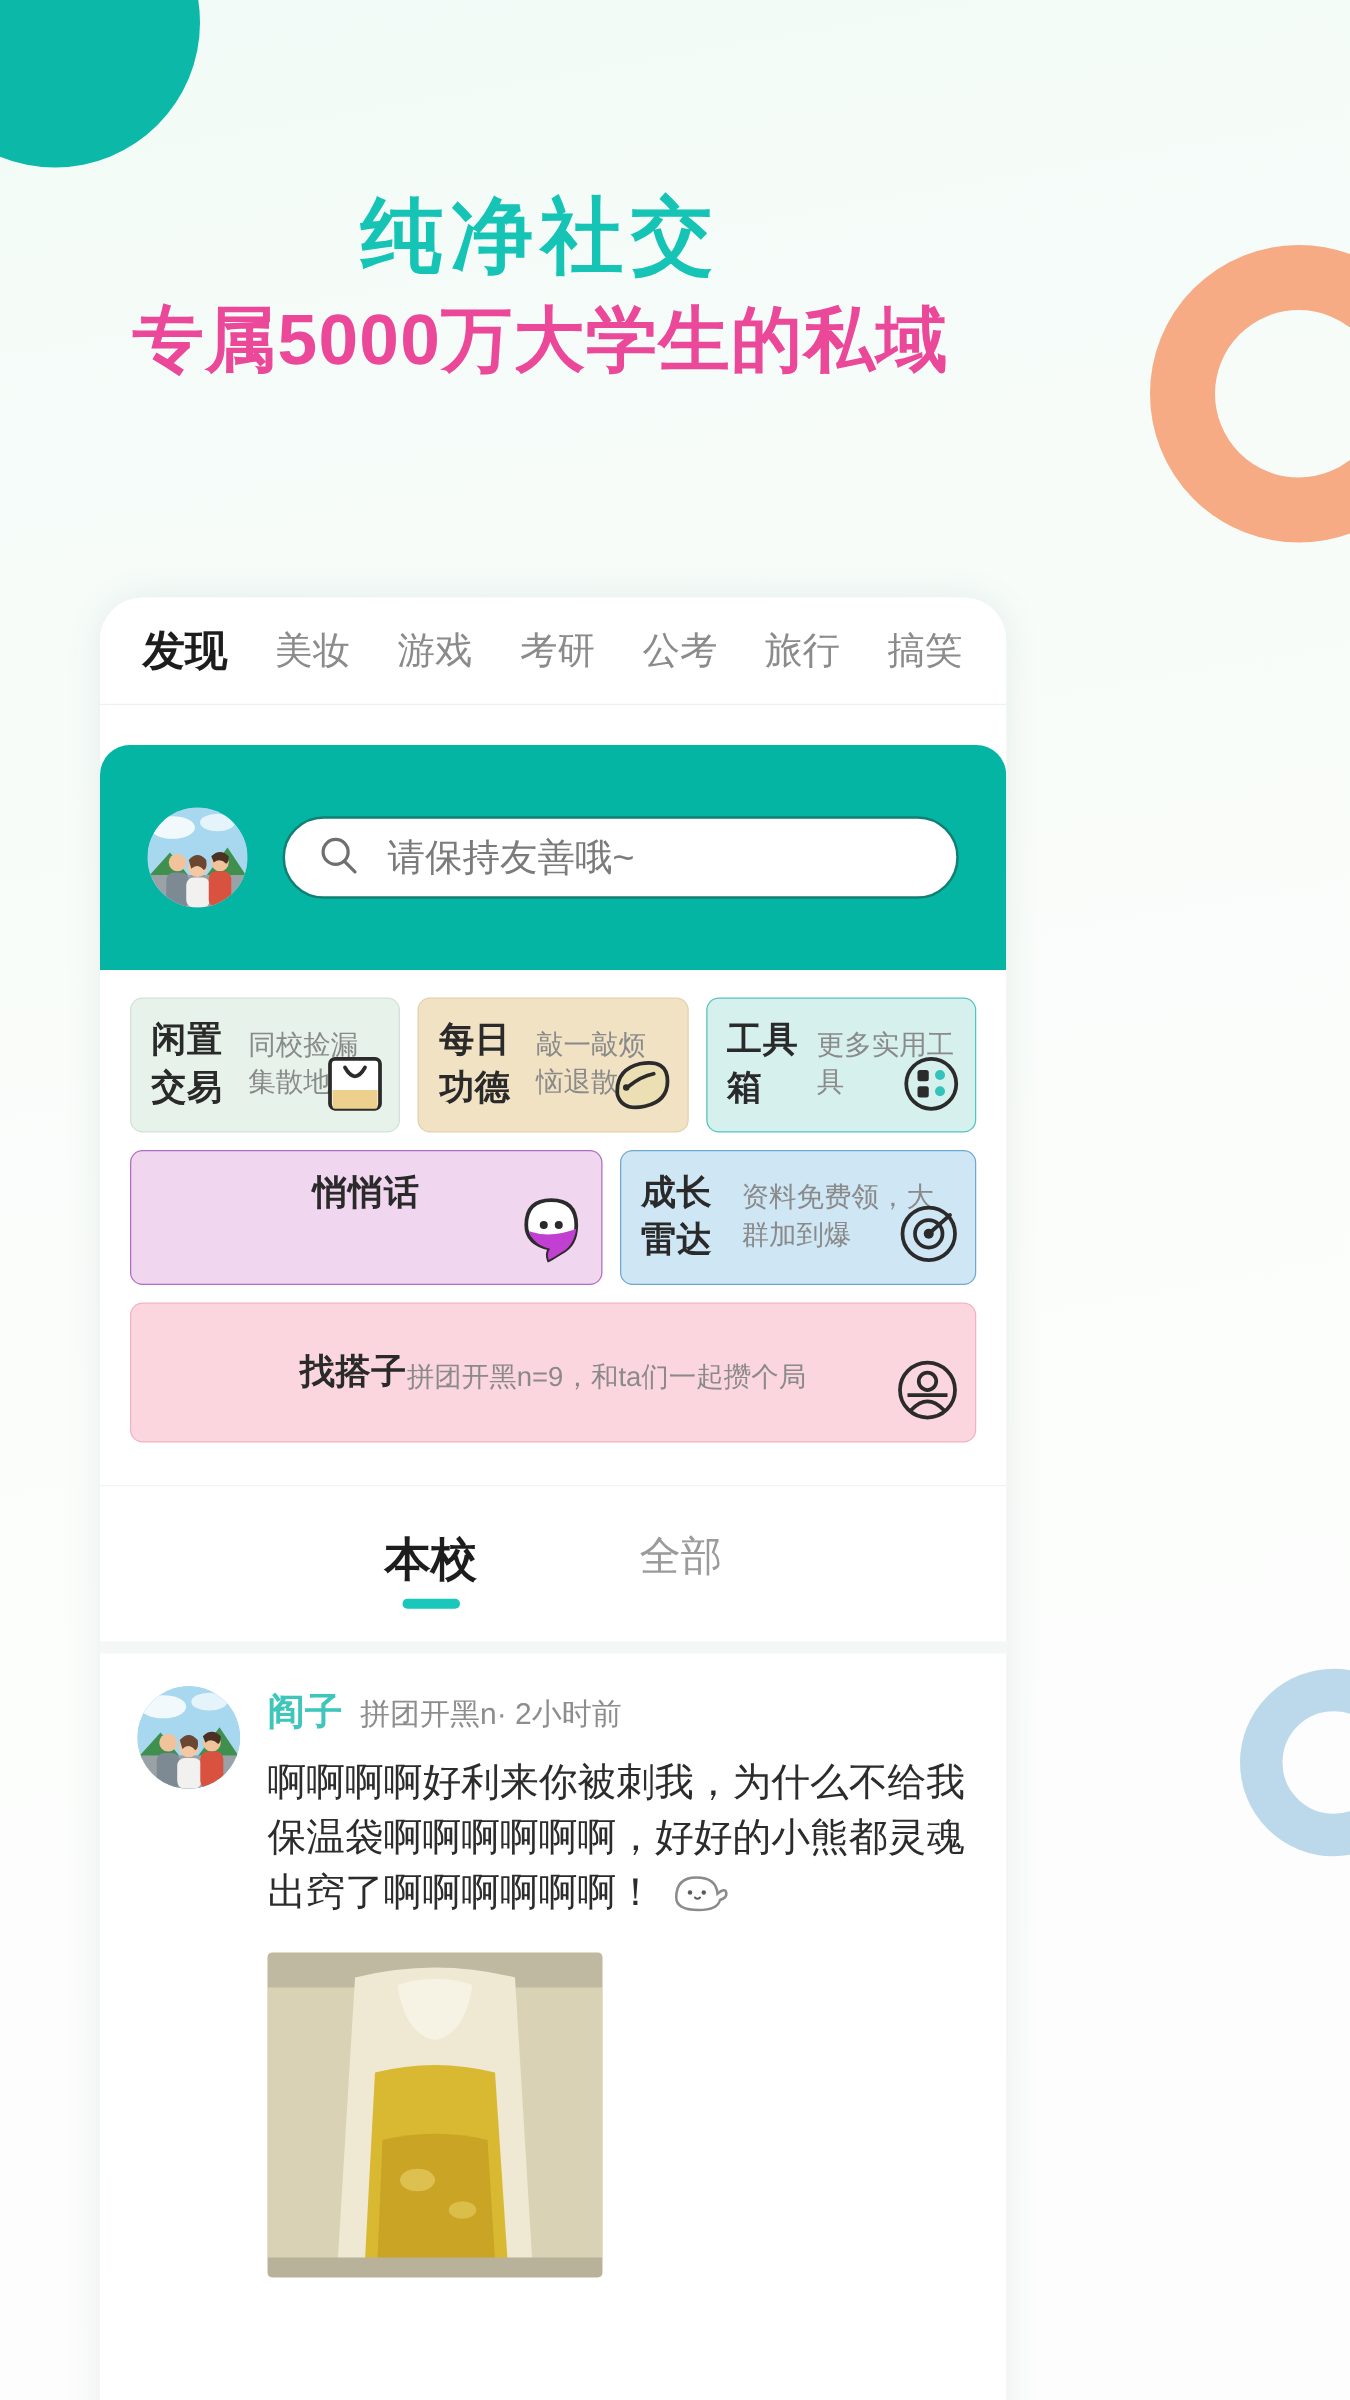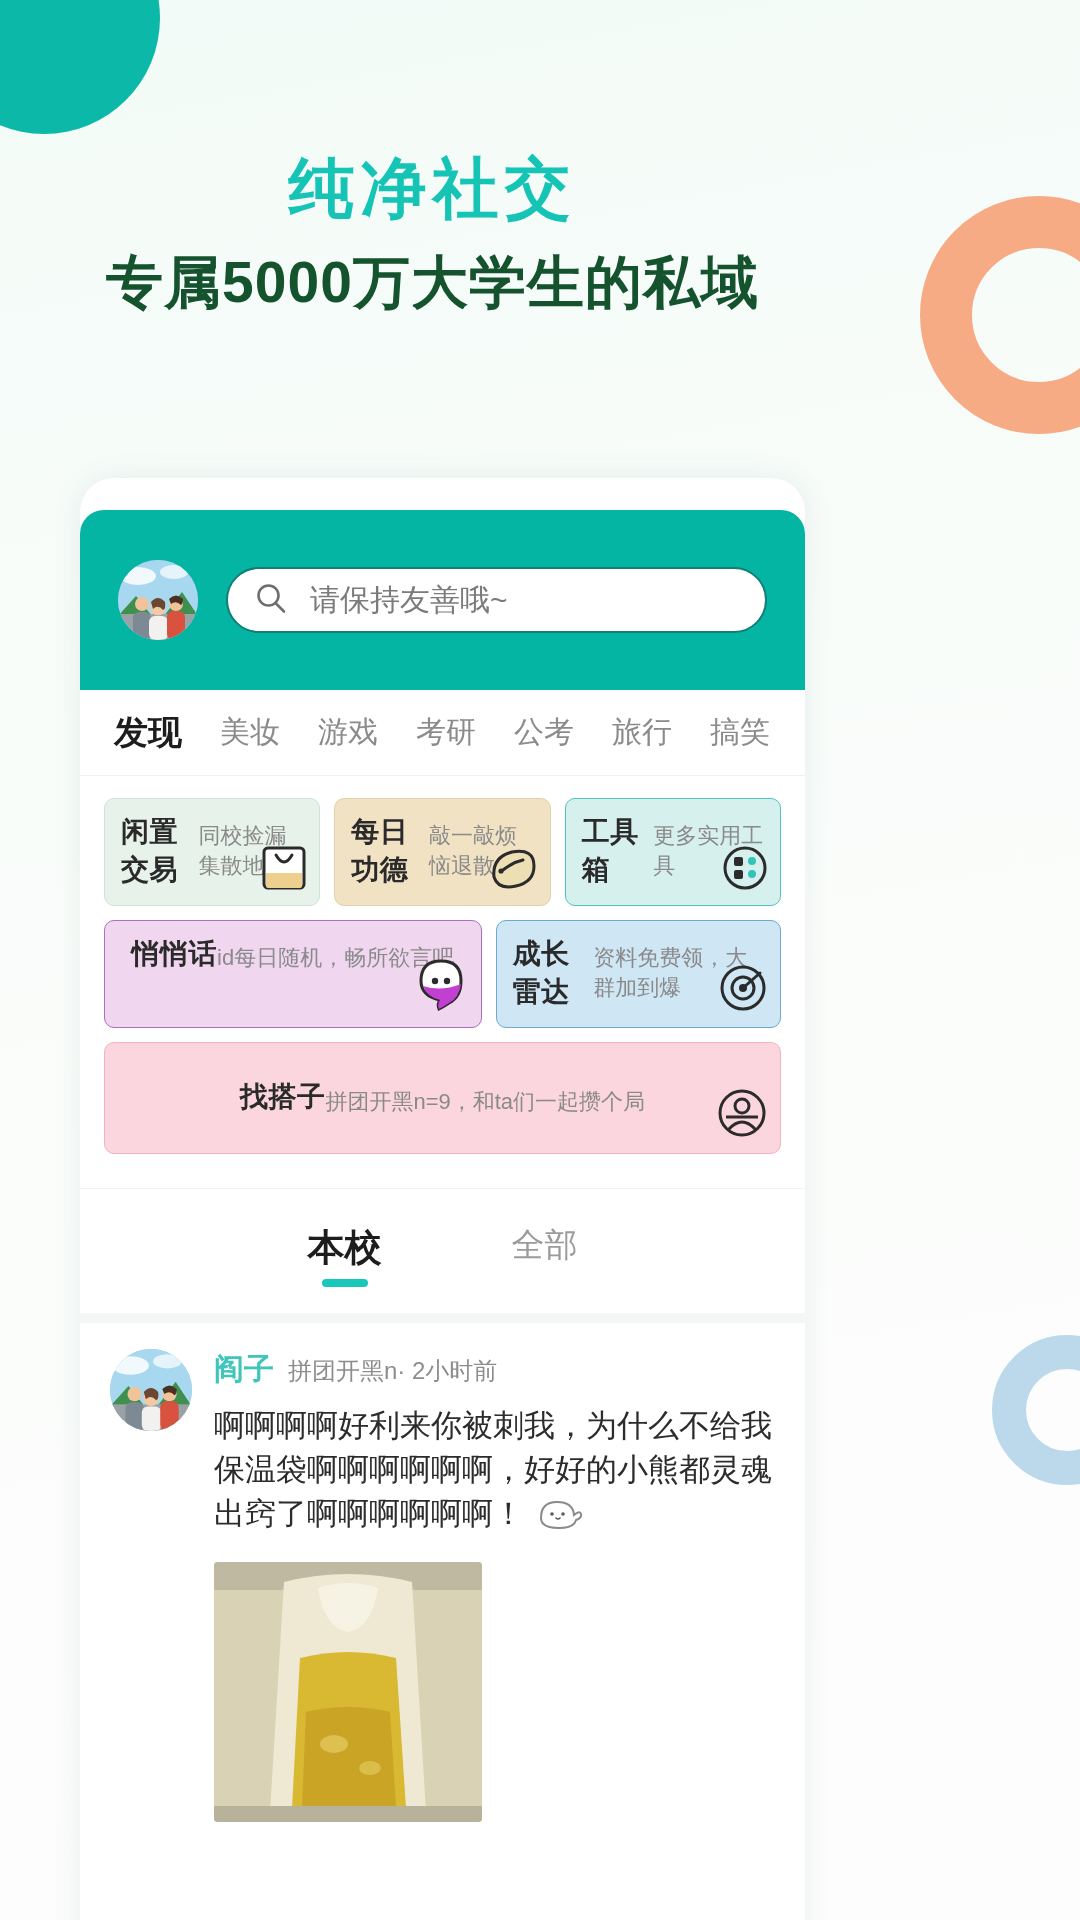--- a/index.html
+++ b/index.html
@@ -39,22 +39,22 @@
   
   .headline-wrap {
     position: absolute; top: 150px; left: 0; width: 865px;
     text-align: center; z-index: 4;
   }
   #title-main {
     font-size: 66px; font-weight: bold; color: #16c4b6;
     letter-spacing: 6px; line-height: 1.18;
   }
   #title-sub {
-    margin-top: 22px;
-    font-size: 57px; font-weight: bold; color: #14532d;
+    margin-top: 12px;
+    font-size: 57px; font-weight: bold; color: #ec4899;
     letter-spacing: 1px; line-height: 1.15;
   }
   #title-tagline {
     margin-top: 16px;
     font-size: 36px; color: #4a4a4a; letter-spacing: 1px;
   }
 
   
   #phone-frame {
     position: absolute;
@@ -163,20 +163,31 @@
 <div class="deco" id="deco-circle-teal"></div>
 <div class="deco" id="deco-ring-orange"></div>
 <div class="deco" id="deco-ring-blue"></div>
 
 <div class="headline-wrap">
   <div id="title-main">纯净社交</div>
   <div id="title-sub">专属5000万大学生的私域</div>
 </div>
 
 <div id="phone-frame">
+
+  <div id="nav-tabs">
+    <div class="nav-tab active">发现</div>
+    <div class="nav-tab">美妆</div>
+    <div class="nav-tab">游戏</div>
+    <div class="nav-tab">考研</div>
+    <div class="nav-tab">公考</div>
+    <div class="nav-tab">旅行</div>
+    <div class="nav-tab">搞笑</div>
+
+  </div>
 
   <div id="app-header">
     <div id="avatar-header">
       <svg class="avatar-art" viewBox="0 0 80 80">
         <rect width="80" height="80" fill="#a8d8ef"></rect>
         <ellipse cx="20" cy="16" rx="18" ry="9" fill="#ffffff" opacity=".85"></ellipse>
         <ellipse cx="56" cy="12" rx="14" ry="7" fill="#ffffff" opacity=".7"></ellipse>
         <path d="M0 56 L18 36 L34 56 Z" fill="#3f8f4e"></path>
         <path d="M46 56 L64 32 L80 56 Z" fill="#3f8f4e"></path>
         <rect y="54" width="80" height="26" fill="#9aa2a6"></rect>
@@ -194,31 +205,20 @@
       <span id="search-icon">
         <svg width="34" height="34" viewBox="0 0 34 34">
           <circle cx="14.5" cy="14.5" r="10" fill="none" stroke="#6f6f6f" stroke-width="2.6"></circle>
           <line x1="22" y1="22.5" x2="30" y2="30.5" stroke="#6f6f6f" stroke-width="2.6" stroke-linecap="round"></line>
         </svg>
       </span>
       <span id="search-placeholder">请保持友善哦~</span>
     </div>
   </div>
 
-  <div id="nav-tabs">
-    <div class="nav-tab active">发现</div>
-    <div class="nav-tab">美妆</div>
-    <div class="nav-tab">游戏</div>
-    <div class="nav-tab">考研</div>
-    <div class="nav-tab">公考</div>
-    <div class="nav-tab">旅行</div>
-    <div class="nav-tab">搞笑</div>
-
-  </div>
-
   <div id="feature-grid">
 
     <div class="card-row">
       <div class="fcard card-xianzhi">
         <div class="ftitle">闲置交易</div>
         <div class="fdesc">同校捡漏集散地</div>
         <span class="ficon">
           <svg width="46" height="48" viewBox="0 0 46 48">
             <rect x="3" y="5" width="40" height="40" rx="4" fill="#ffffff" stroke="#2b2b2b" stroke-width="3"></rect>
             <path d="M5 30 h36 v13 a2 2 0 0 1 -2 2 H7 a2 2 0 0 1 -2 -2 Z" fill="#edcf8e"></path>
@@ -250,21 +250,20 @@
             <circle cx="30" cy="29" r="4" fill="#34c3bb"></circle>
             <rect x="12" y="25" width="9" height="9" rx="2" fill="#2b2b2b"></rect>
           </svg>
         </span>
       </div>
     </div>
 
     <div class="card-row">
       <div class="fcard card-qiaoqiao">
         <div class="ftitle">悄悄话</div>
-        <div class="fdesc">id每日随机，畅所欲言吧</div>
         <span class="ficon">
           <svg width="56" height="56" viewBox="0 0 56 56">
             <path d="M28 4 q20 0 20 20 q0 16 -12 22 q-6 4 -10 6 q-2 -5 1 -9 q-19 -4 -19 -19 q0 -20 20 -20 Z" fill="#ffffff" stroke="#2b2b2b" stroke-width="3"></path>
             <path d="M10 29 q18 6 38 -2 q-2 14 -12 19 q-6 4 -10 6 q-2 -5 1 -9 q-13 -3 -17 -14 Z" fill="#c13fd1"></path>
             <circle cx="22" cy="24" r="3.2" fill="#2b2b2b"></circle>
             <circle cx="34" cy="24" r="3.2" fill="#2b2b2b"></circle>
           </svg>
         </span>
       </div>
 

